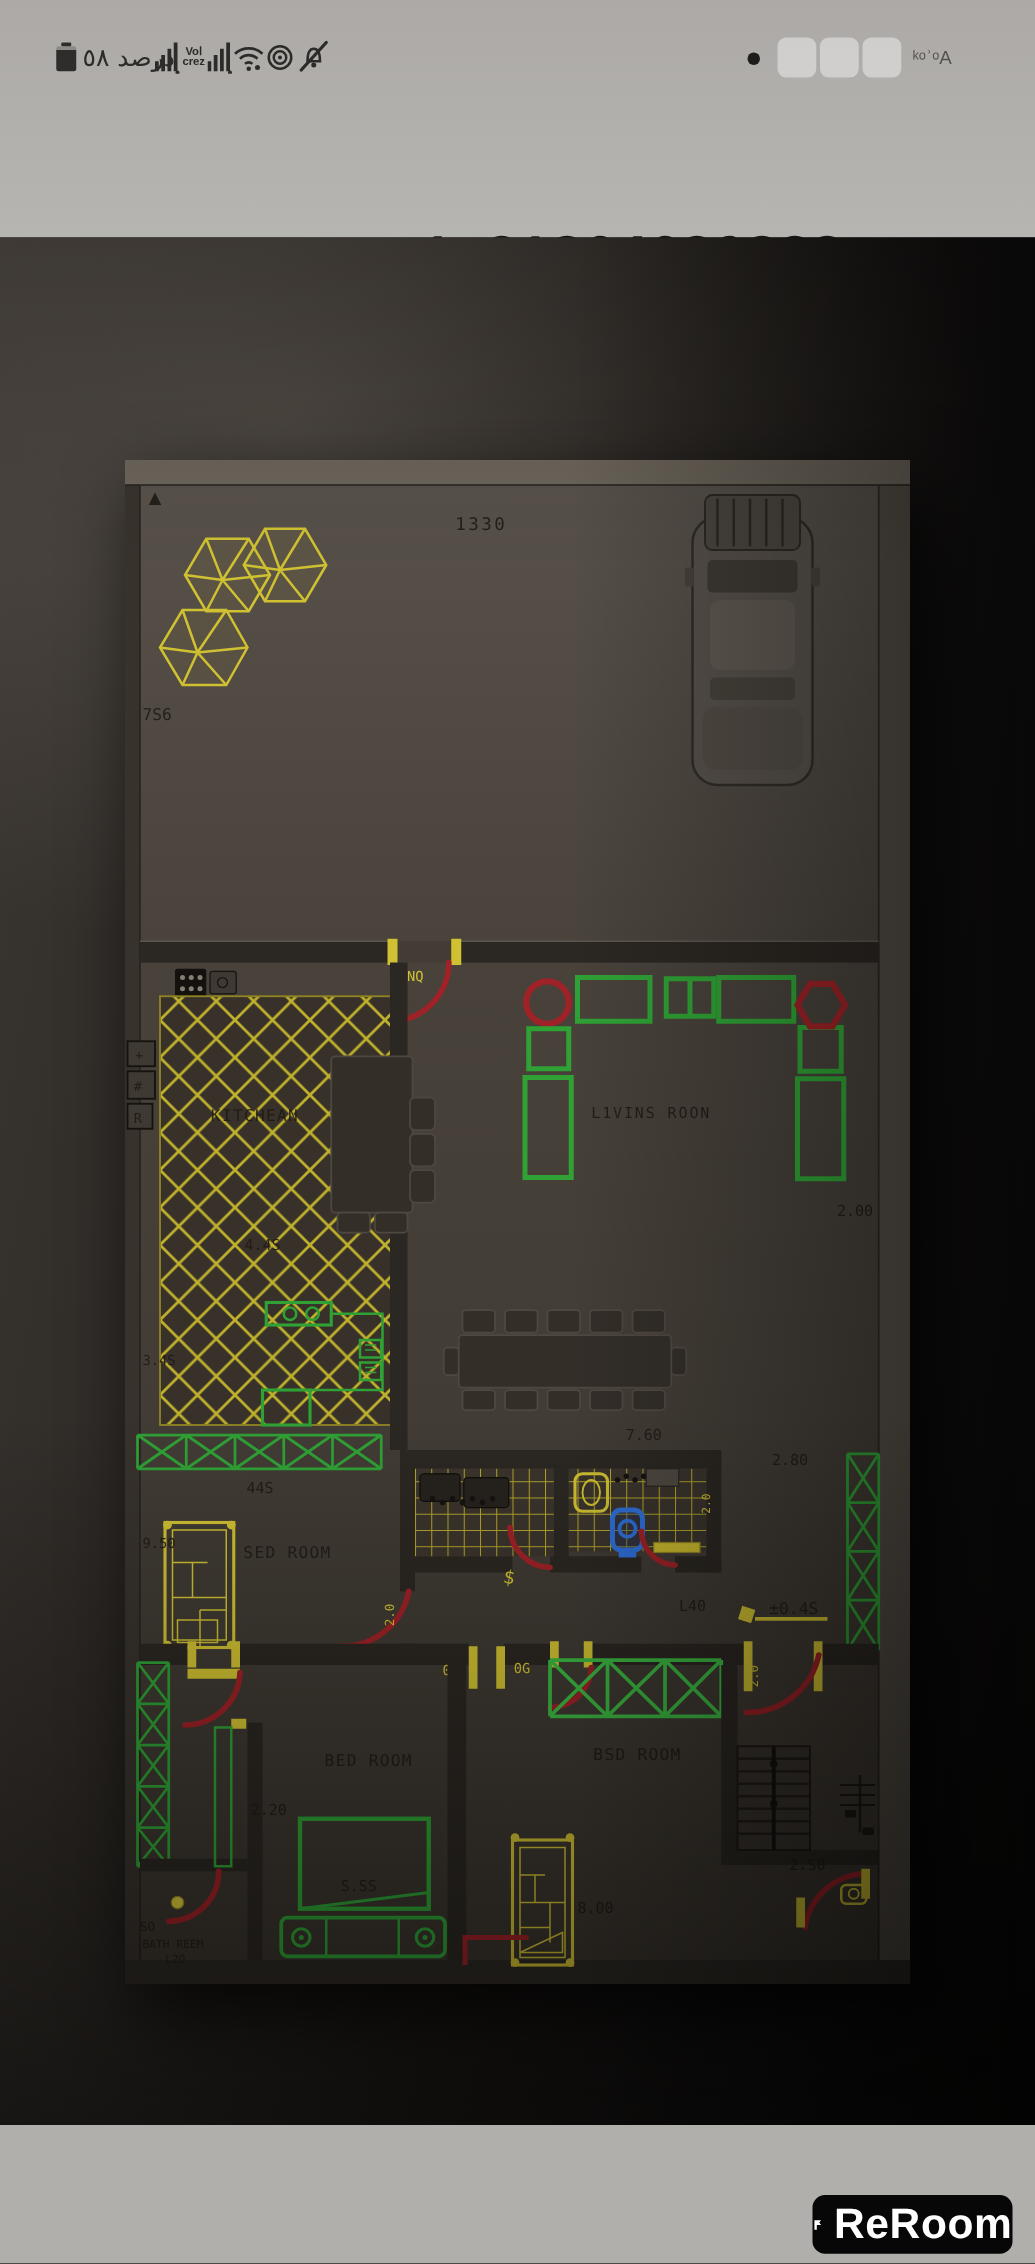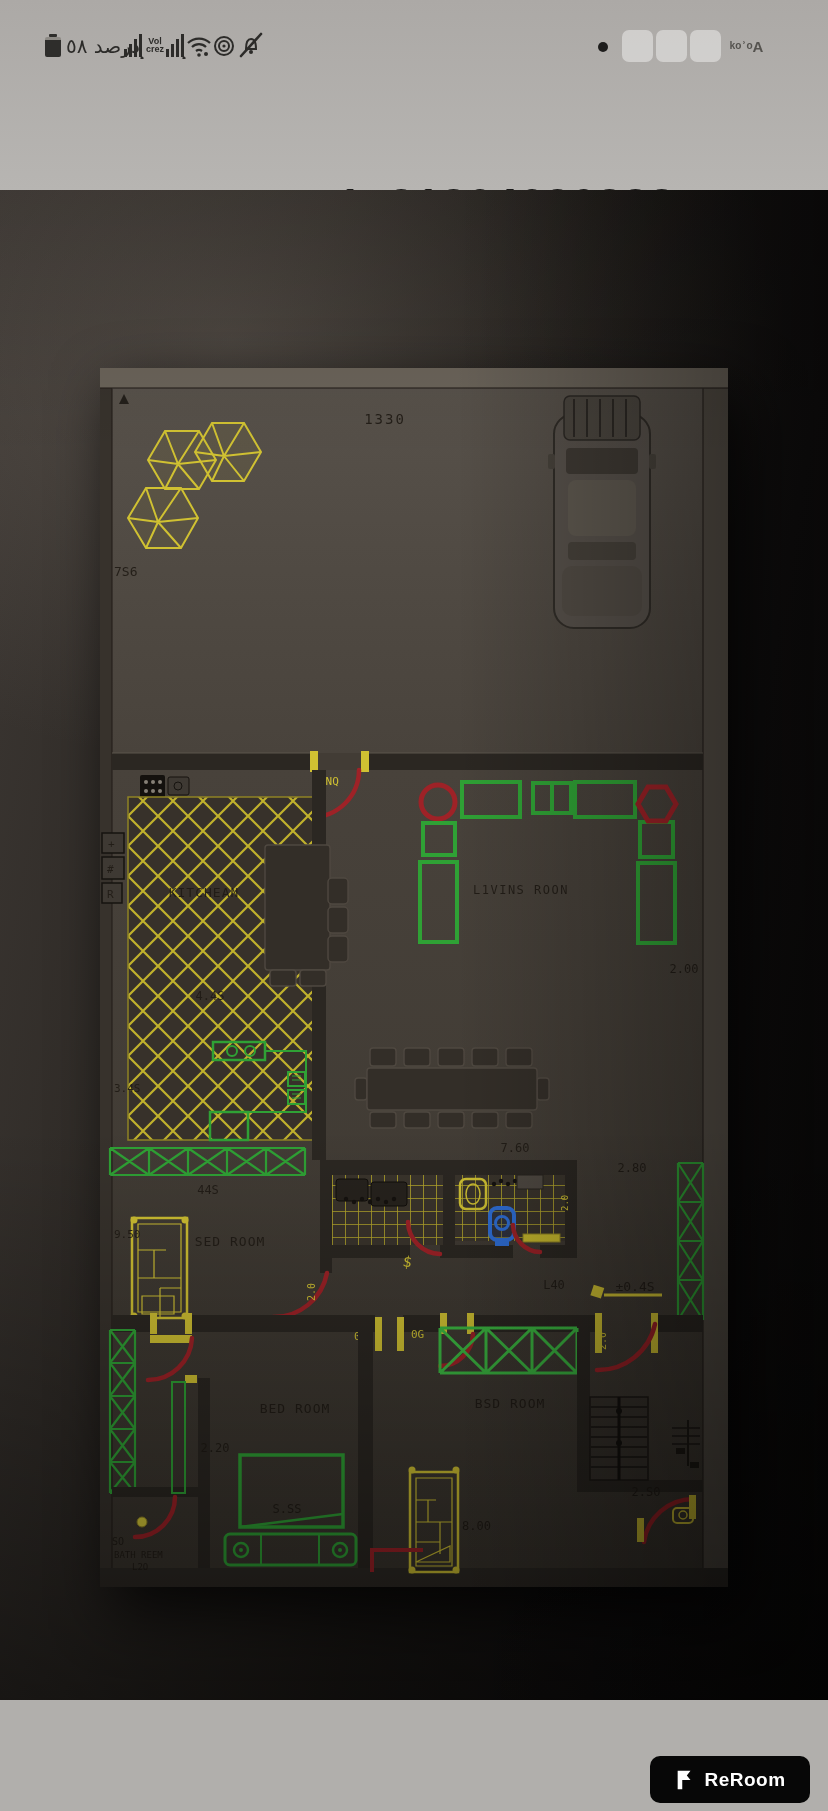--- a/index.html
+++ b/index.html
@@ -12,21 +12,21 @@
   .statusbar *{position:absolute;}
   .ar{font-family:"DejaVu Sans",sans-serif;}
   .batt{left:45px;top:37px;width:16px;height:20px;background:
     linear-gradient(#8d8a85 0 3px,#2e2d2b 3px);border-radius:2px;}
   .batt::before{content:"";position:absolute;left:4px;top:-3px;width:8px;height:3px;background:#2e2d2b;border-radius:1px;}
   .s-label{left:66px;top:34px;font-size:20px;color:#2c2b29;font-weight:normal;}
   .carrier{left:143px;top:37px;font-size:9px;line-height:8px;color:#2c2b29;text-align:center;width:24px;font-weight:bold;}
   .dot{left:598px;top:42px;width:10px;height:10px;border-radius:50%;background:#1e1d1c;}
   .sq{top:30px;width:31px;height:32px;border-radius:7px;background:rgba(255,255,255,.42);}
   .sq.a{left:622px}.sq.b{left:656px}.sq.c{left:690px}
-  .r-text{left:730px;top:38px;font-size:15px;color:#55534f;font-weight:bold;}
+  .r-text{left:730px;top:38px;font-size:15px;color:#55534f;}
   .icon-sb{color:#2c2b29;}
   .toolbar{position:absolute;left:0;top:85px;width:828px;height:105px;}
   .toolbar *{position:absolute;}
   .kebab{left:74px;top:130px;width:16px;height:44px;background:none;border:none;cursor:pointer;}
   .kebab i{position:absolute;left:4px;width:8px;height:8px;border-radius:50%;background:#1c1c1c;}
   .kebab i:nth-child(1){top:2px}.kebab i:nth-child(2){top:17px}.kebab i:nth-child(3){top:32px}
   .tbtn{background:none;border:none;padding:0;cursor:pointer;}
   .title{left:326px;top:94px;width:360px;text-align:center;font-size:45px;font-weight:700;
     color:#161616;letter-spacing:1px;white-space:nowrap;}
   .subtitle{left:540px;top:163px;width:196px;text-align:right;font-size:25px;color:#1d1d1d;}
@@ -50,21 +50,21 @@
   .w{fill:#2b2722;}
   .dk{fill:#332e28;stroke:#4f4840;stroke-width:1.4;}
   .plan text{font-family:"DejaVu Sans Mono",monospace;}
   .lbl{fill:#201b15;opacity:.92;}
   .ylb{fill:var(--accent-yellow,#d0c132);}
   
   .navbar{position:absolute;left:0;top:1700px;width:828px;height:111px;background:#b1afac;}
   
   .watermark{position:absolute;left:650px;top:1756px;width:160px;height:47px;z-index:9;
     background:#070707;border-radius:10px;display:flex;align-items:center;justify-content:center;gap:8px;}
-  .watermark span{color:#fff;font-size:19px;font-weight:700;letter-spacing:.5px;}
+  .watermark span{color:#fff;font-size:34px;font-weight:700;letter-spacing:.5px;}
 </style>
 </head>
 <body>
 
 <div class="screen">
 
   <div class="header">
     <div class="statusbar">
       <span class="batt"></span>
       <span class="s-label ar">درصد ٥٨</span>

